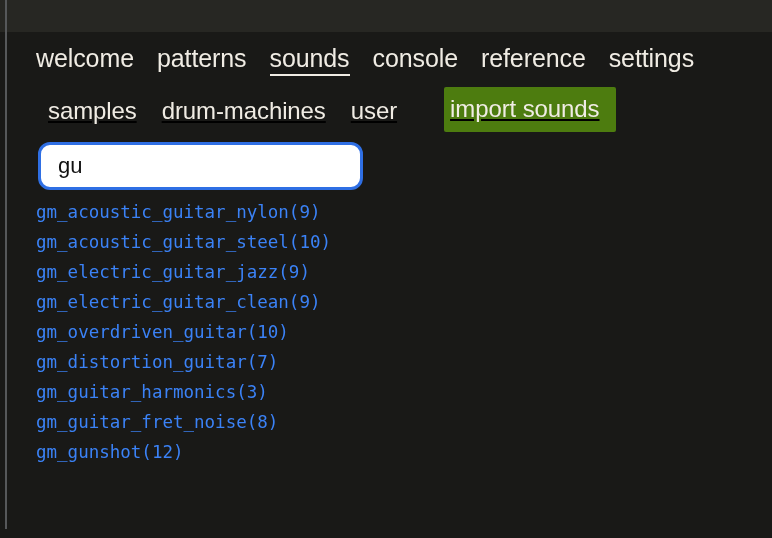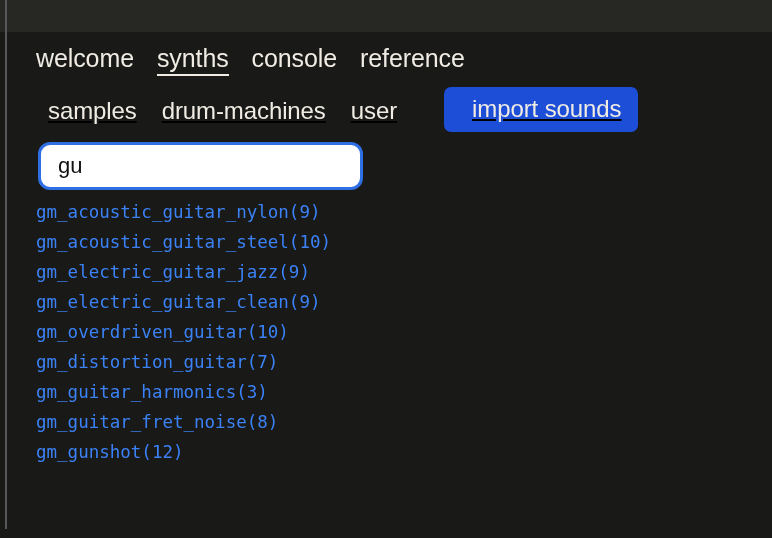--- a/index.html
+++ b/index.html
@@ -98,24 +98,24 @@
     letter-spacing: -0.1px;
   }
   .nav-secondary .nav-item.active {
     border-bottom: 2px solid #f0ece4;
     padding-bottom: 1px;
   }
   .nav-secondary .nav-button {
     font-size: 24px;
     line-height: 29px;
     color: #f0ece4;
-    background: #1d4ed8;
+    background: #4d7c0f;
     border: none;
-    border-radius: 7px;
-    padding: 7px 16px 9px 28px;
+    border-radius: 2px;
+    padding: 7px 16px 9px 6px;
     margin-left: 22px;
     margin-bottom: -4px;
     white-space: nowrap;
     cursor: pointer;
     font-family: "Liberation Sans", sans-serif;
     letter-spacing: -0.1px;
   }
 
   
   .search-wrap {
@@ -158,23 +158,25 @@
 <div id="app">
 
   <div id="topbar"></div>
   <div id="left-rule-top"></div>
   <div id="left-rule"></div>
 
   <div id="content">
 
     <nav class="nav-primary">
       <div class="nav-item">welcome</div>
-      <div class="nav-item active">synths</div>
+      <div class="nav-item">patterns</div>
+      <div class="nav-item active">sounds</div>
       <div class="nav-item">console</div>
       <div class="nav-item">reference</div>
+      <div class="nav-item">settings</div>
     </nav>
 
     <nav class="nav-secondary">
       <div class="nav-item">samples</div>
       <div class="nav-item">drum-machines</div>
       <div class="nav-item">user</div>
       <button class="nav-button">import sounds</button>
     </nav>
 
     <div class="search-wrap">

